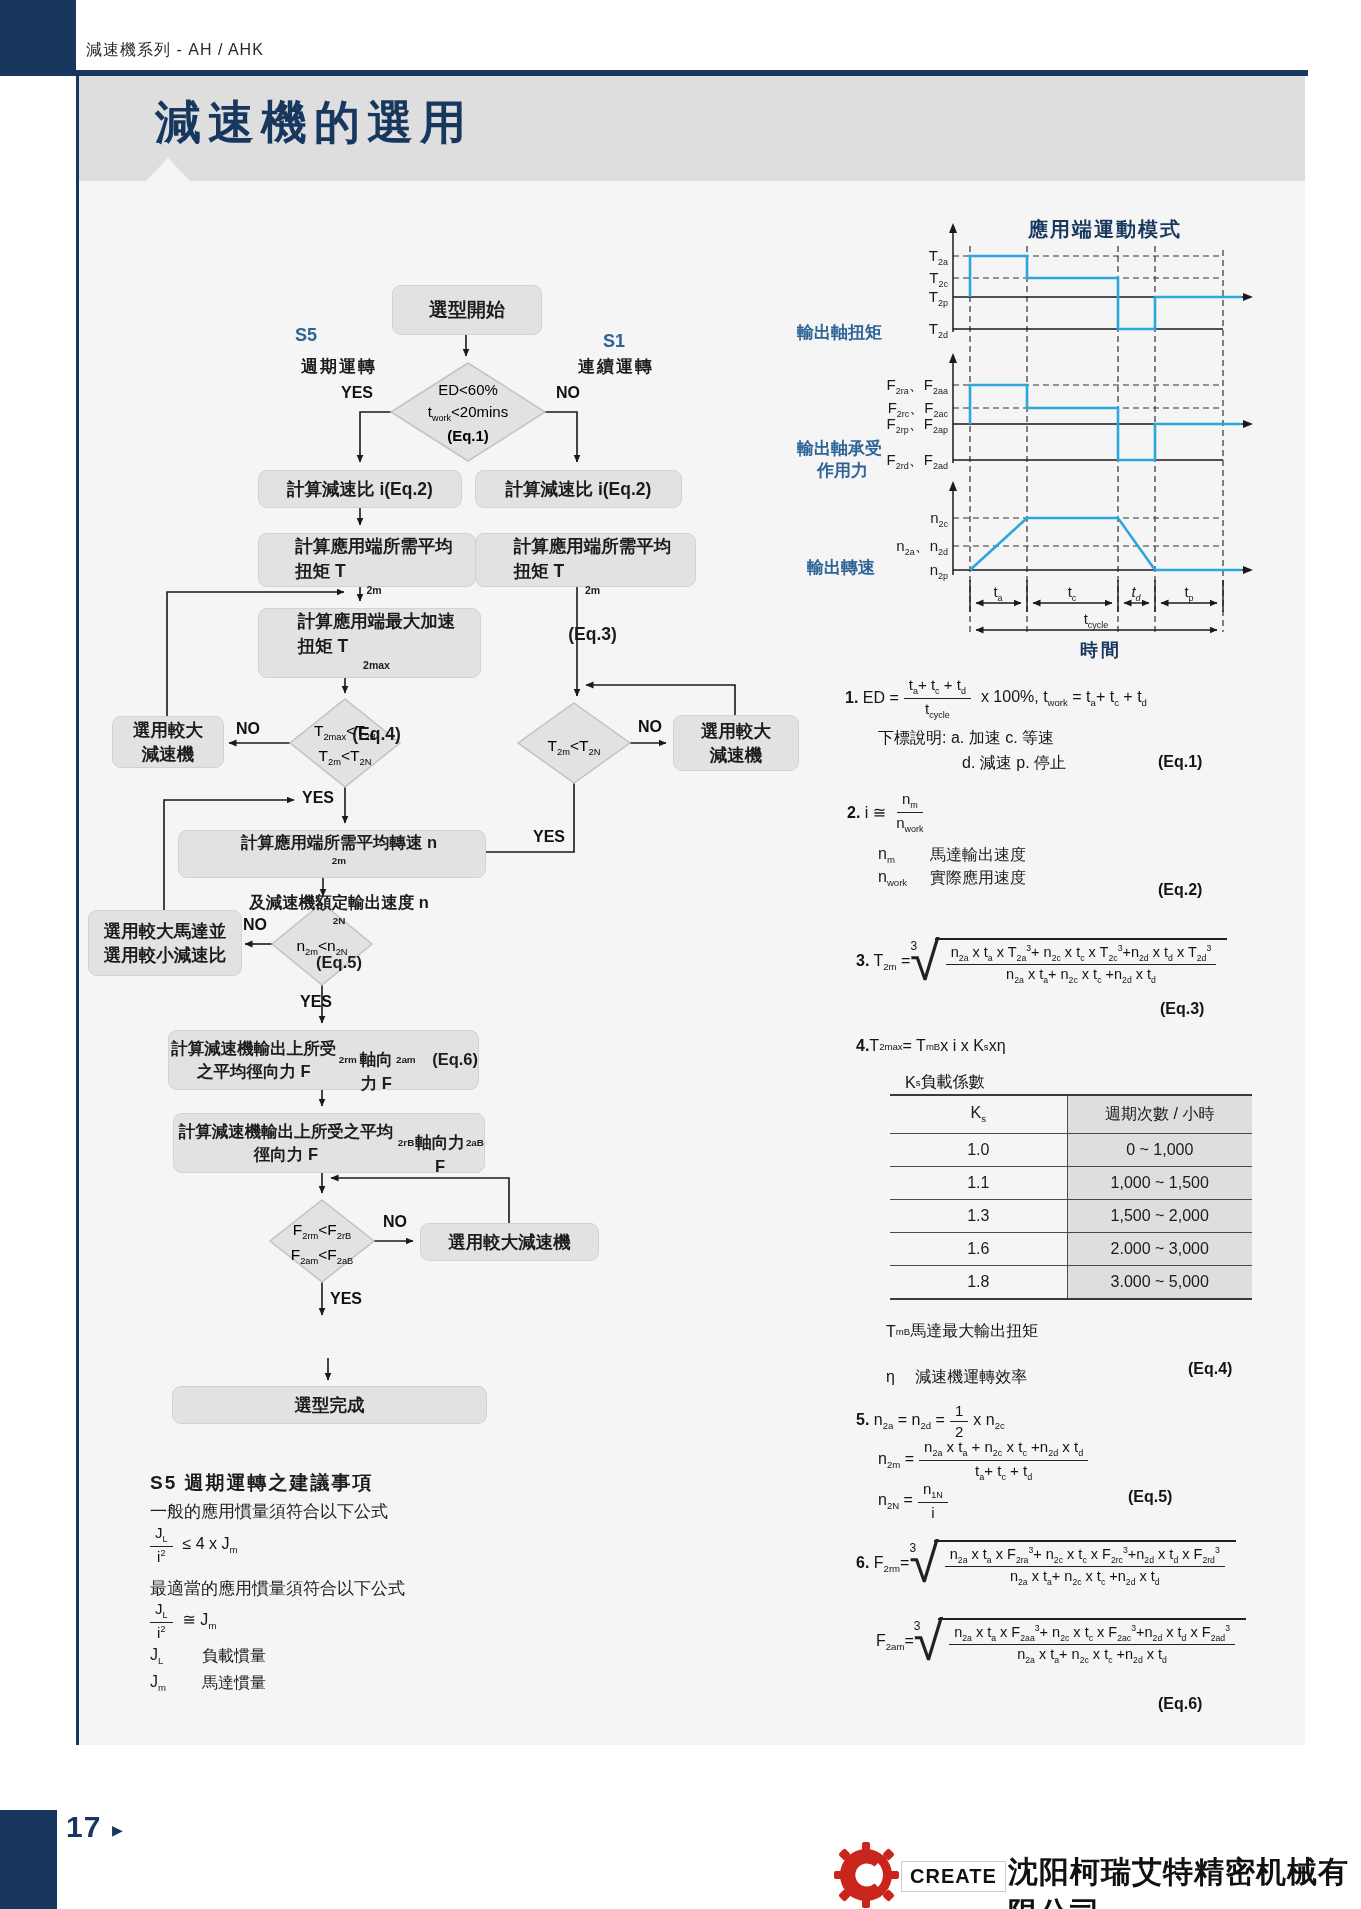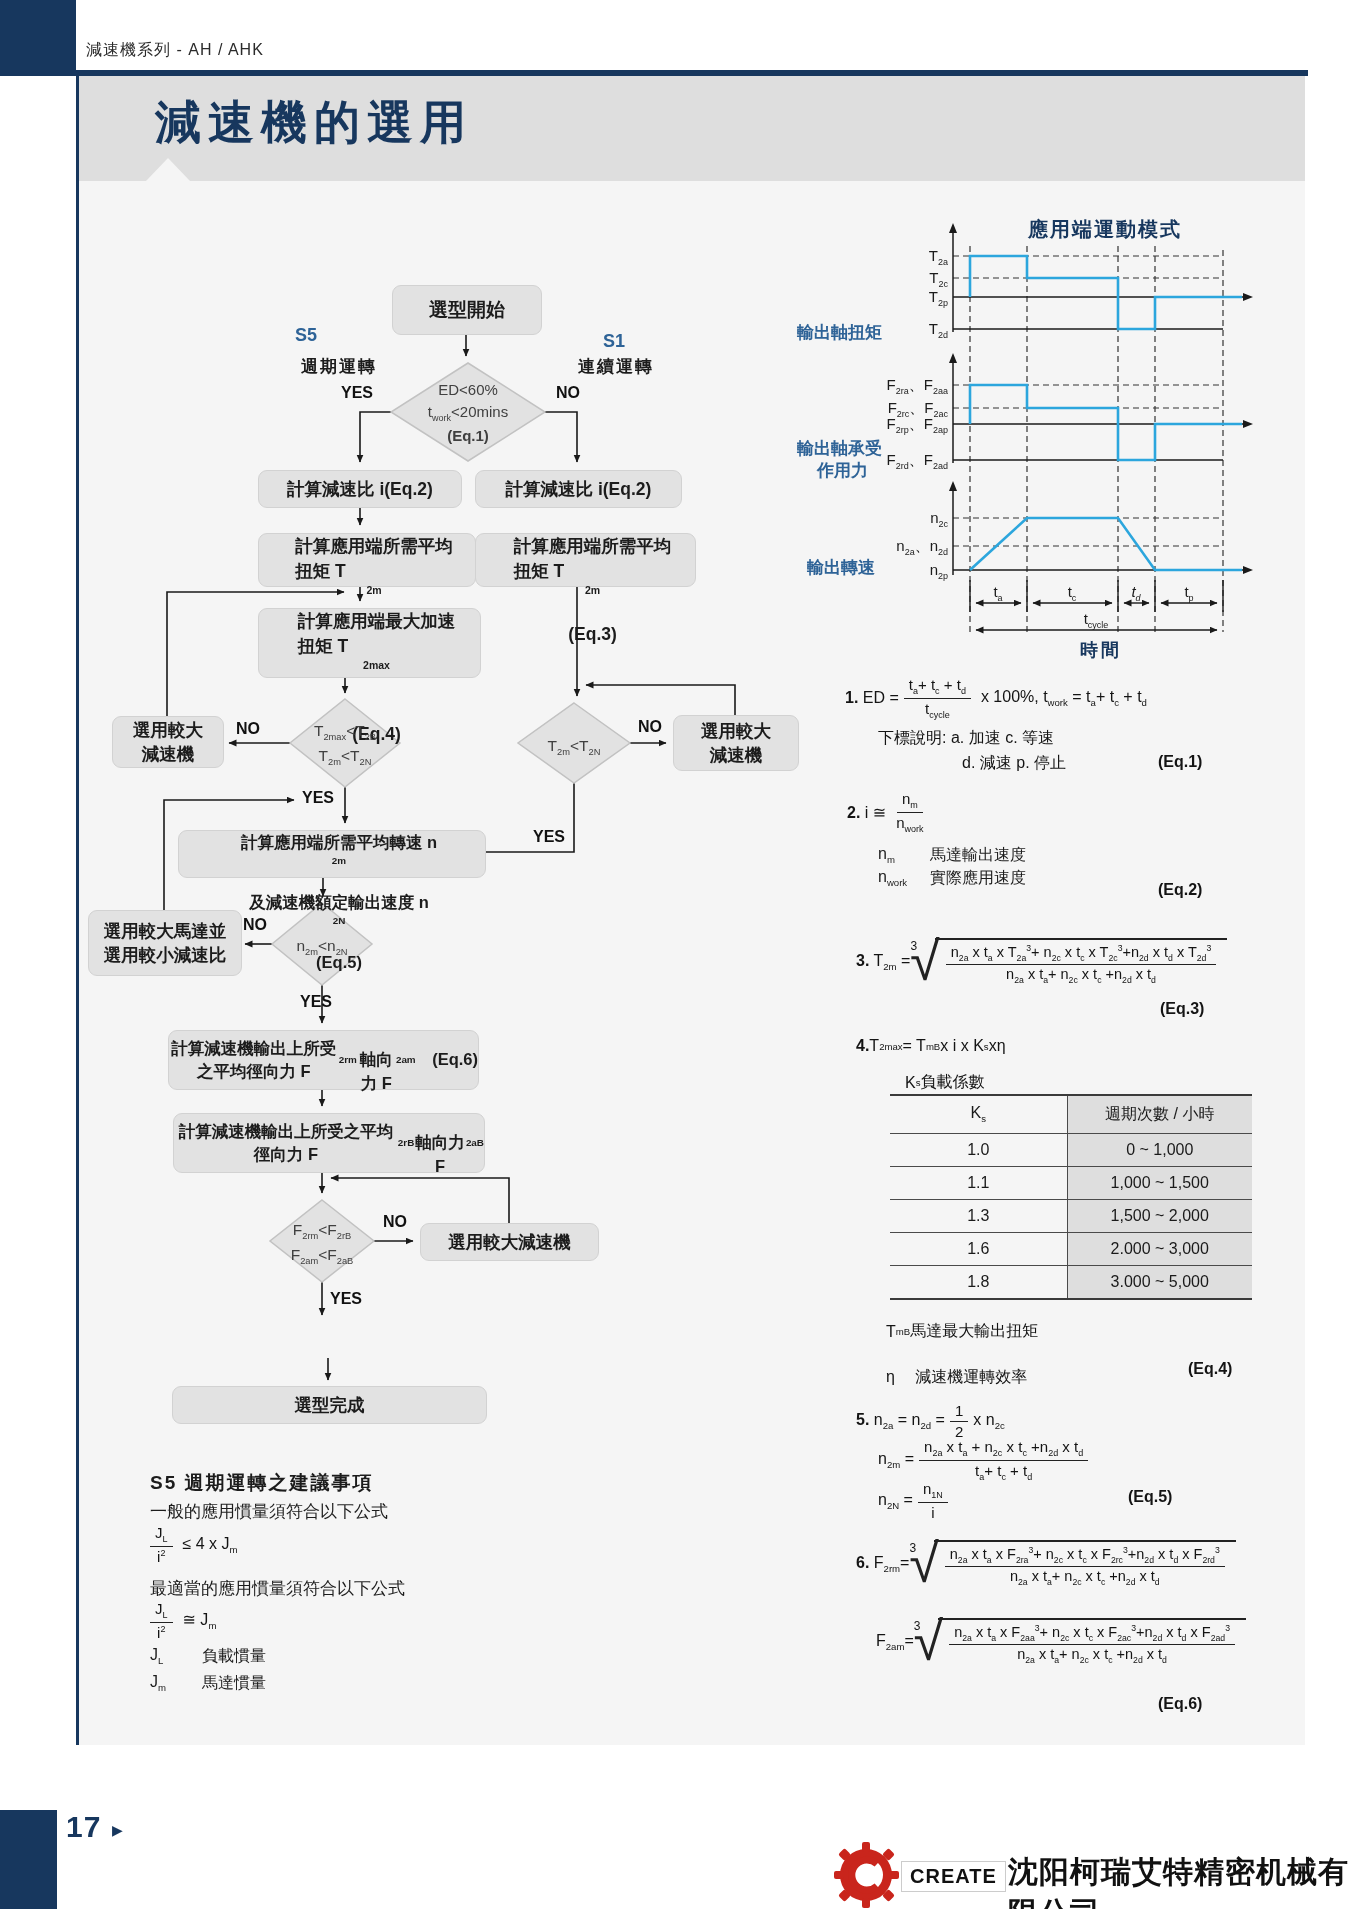--- a/index.html
+++ b/index.html
@@ -13,21 +13,21 @@
   .series{position:absolute;left:86px;top:40px;font-size:16px;color:#2b2b2b;letter-spacing:1px;}
   .panel{position:absolute;left:79px;top:76px;width:1226px;height:1669px;background:#f5f5f5;}
   .banner{position:absolute;left:79px;top:76px;width:1226px;height:105px;background:#dedede;}
   .notch{position:absolute;left:146px;top:158px;width:0;height:0;border-left:22px solid transparent;border-right:22px solid transparent;border-bottom:23px solid #f5f5f5;z-index:3;}
   .pgtitle{position:absolute;left:155px;top:92px;font-size:46px;font-weight:bold;color:#17375e;letter-spacing:7px;z-index:2;}
   
   #gfx{position:absolute;left:0;top:0;z-index:2;}
   
   .box{position:absolute;z-index:4;background:#e2e2e2;border:1px solid #d2d2d2;border-radius:9px;display:flex;align-items:center;justify-content:center;text-align:center;font-size:17.5px;font-weight:600;color:#1c1c1c;line-height:1.4;}
   .box.left{justify-content:flex-start;text-align:left;padding-left:14px;flex-direction:column;}
-  .dtext{position:absolute;z-index:4;text-align:center;font-size:15.5px;color:#404040;line-height:1.45;}
+  .dtext{position:absolute;z-index:4;text-align:center;font-size:15.5px;color:#000000;line-height:1.45;}
   .lbl{position:absolute;z-index:4;font-weight:bold;font-size:16px;color:#111;}
   .lbl.blue{color:#2e6397;font-size:18px;}
   .lbl.cn{font-size:17px;color:#1c1c1c;letter-spacing:2px;}
   
   .lvl{position:absolute;z-index:4;font-size:15px;color:#1c1c1c;text-align:right;}
   .dlabel{position:absolute;z-index:4;font-size:17px;font-weight:bold;color:#2e6397;text-align:right;}
   .dtitle{position:absolute;z-index:4;font-size:20px;font-weight:bold;color:#17375e;letter-spacing:2px;}
   .tseg{position:absolute;z-index:4;font-size:15px;color:#1c1c1c;text-align:center;}
   .taxis{position:absolute;z-index:4;font-size:18px;font-weight:bold;color:#17375e;letter-spacing:3px;text-align:center;}
   

